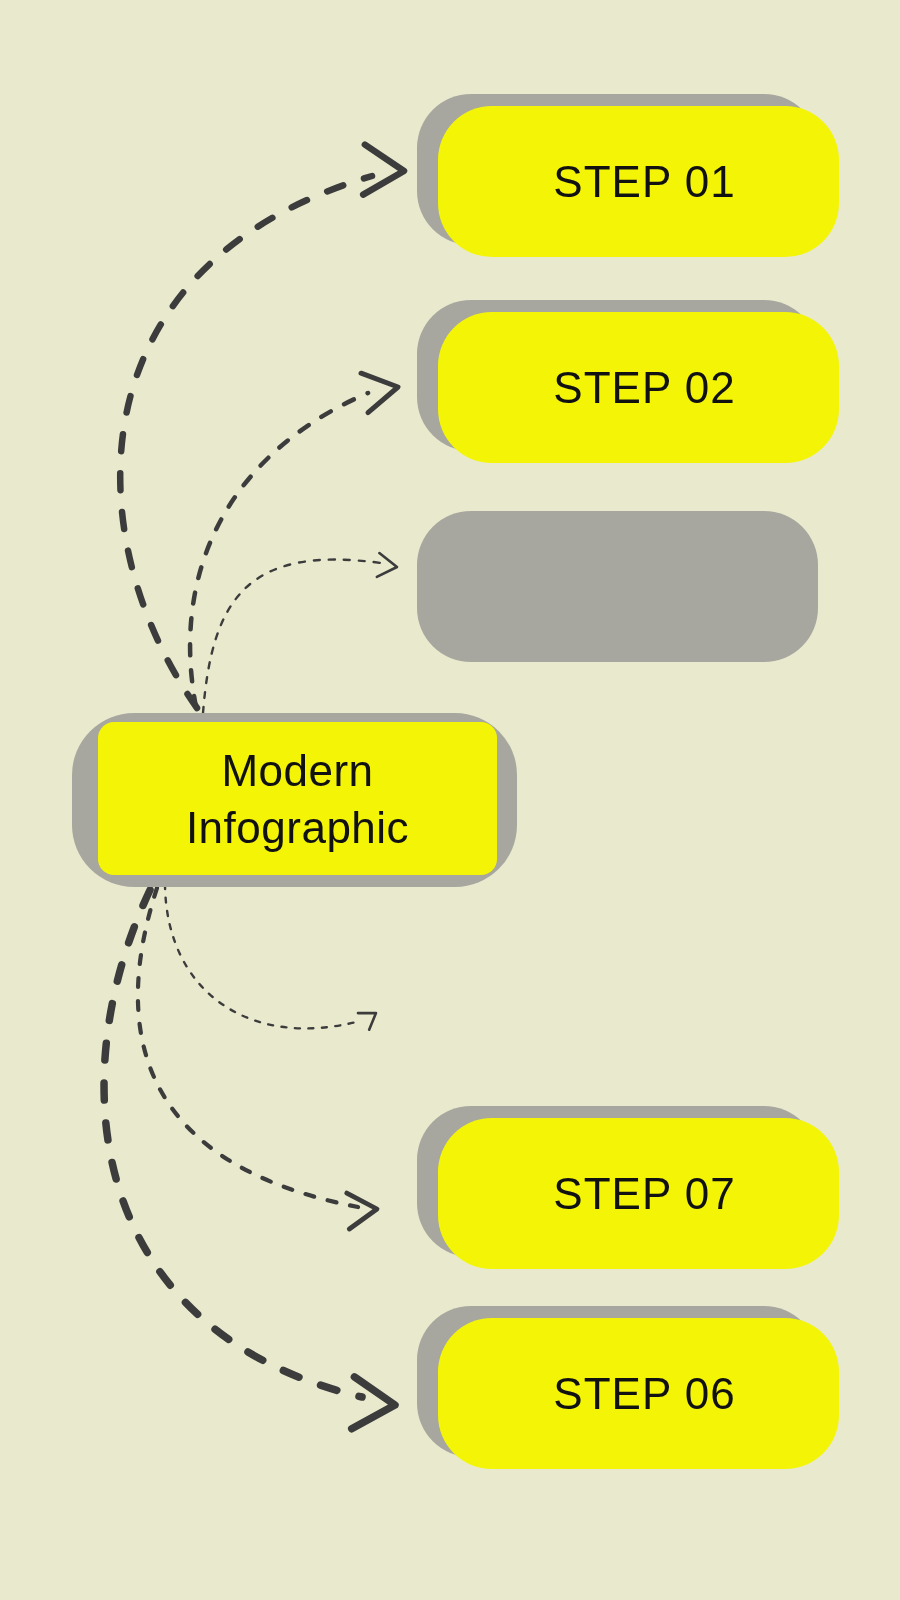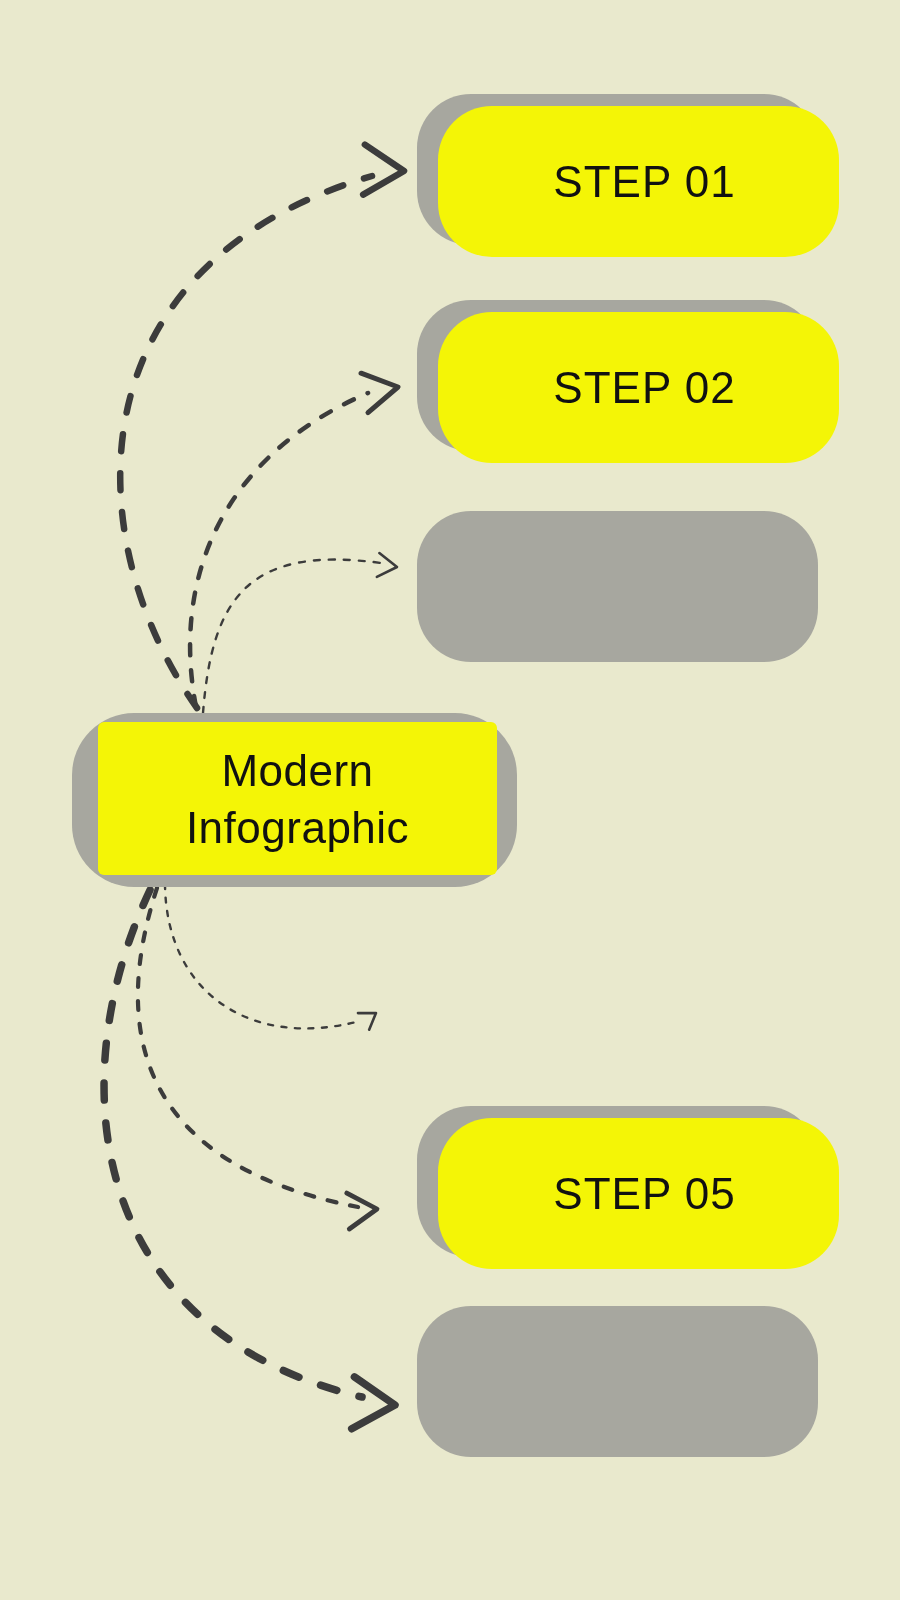--- a/index.html
+++ b/index.html
@@ -40,21 +40,21 @@
     font-size:44px;font-weight:500;color:#111111;letter-spacing:1px;margin-left:12px;
   }
 
   .node{position:absolute;left:72px;top:713px;width:445px;height:174px;}
   .node-shadow{
     position:absolute;left:0;top:0;width:445px;height:174px;
     border-radius:62px;background:#a7a79f;
   }
   .node-face{
     position:absolute;left:26px;top:9px;width:399px;height:153px;
-    border-radius:6px;background:#f4f506;
+    border-radius:16px;background:#f4f506;
     display:flex;flex-direction:column;align-items:center;justify-content:center;
   }
   .node-line{
     font-size:44px;line-height:57px;font-weight:500;color:#111111;
     text-align:center;letter-spacing:0.5px;
   }
 </style>
 </head>
 <body>
 
@@ -110,21 +110,24 @@
   </div>
 
   <div class="step s3">
     <div class="shadow"></div>
   </div>
 
 
   <div class="step s5">
     <div class="shadow"></div>
     <div class="face">
-      <span class="step-label">STEP 05</span>
+      <span class="step-label">STEP 07</span>
     </div>
   </div>
 
   <div class="step s6">
     <div class="shadow"></div>
+    <div class="face">
+      <span class="step-label">STEP 06</span>
+    </div>
   </div>
 
 </div>
 
 </body></html>

